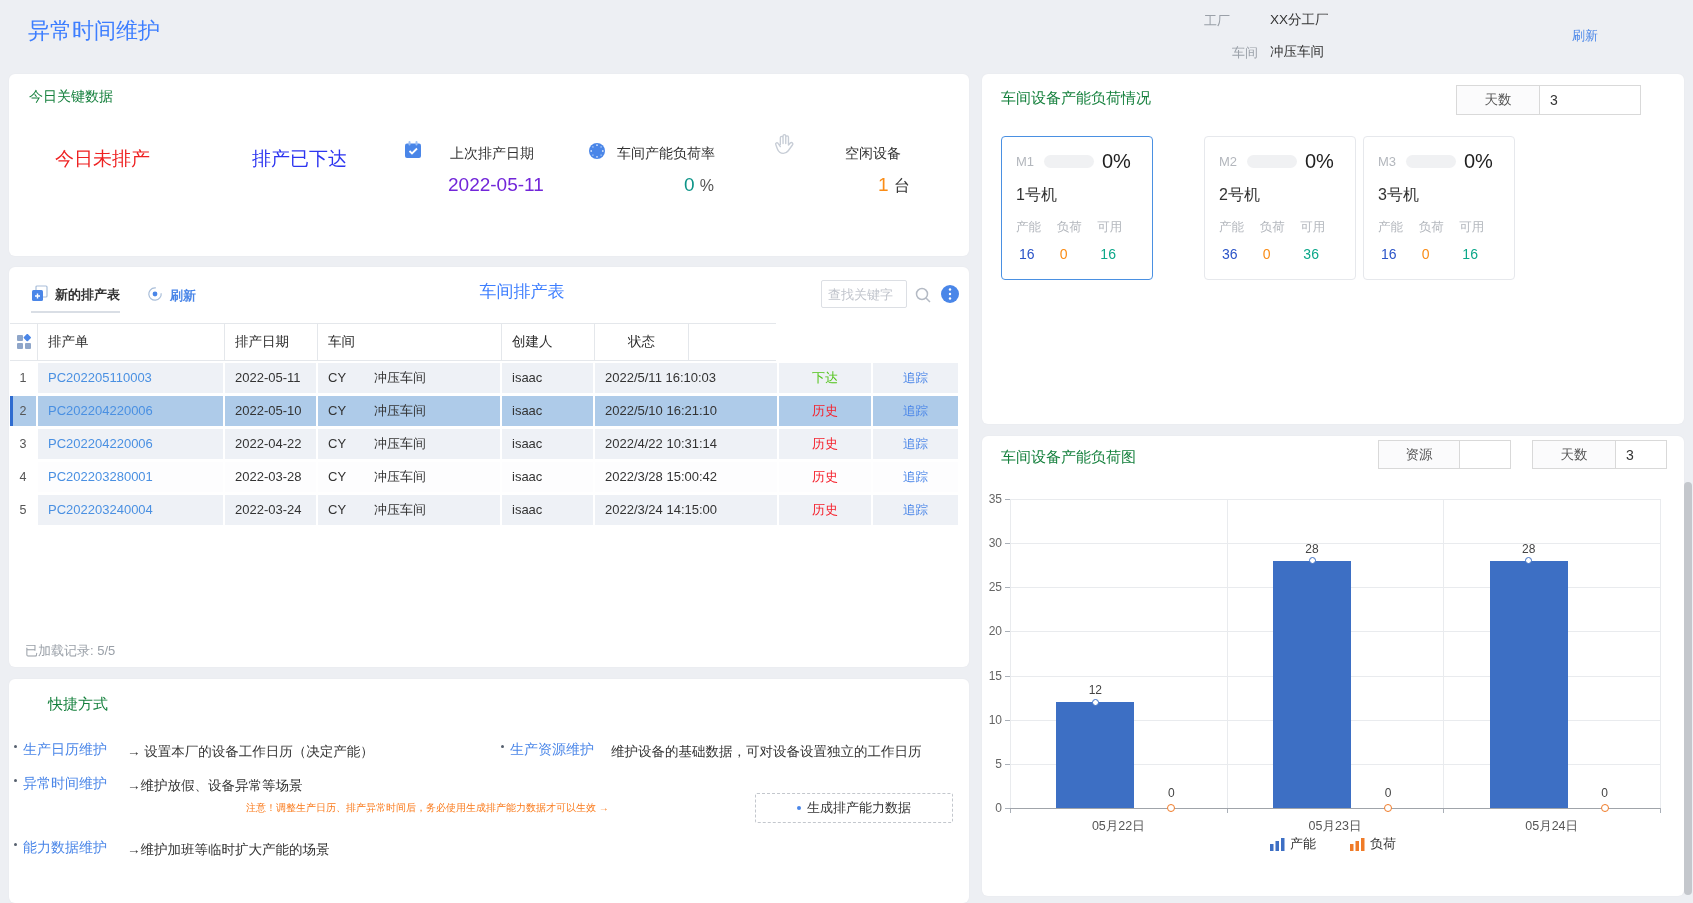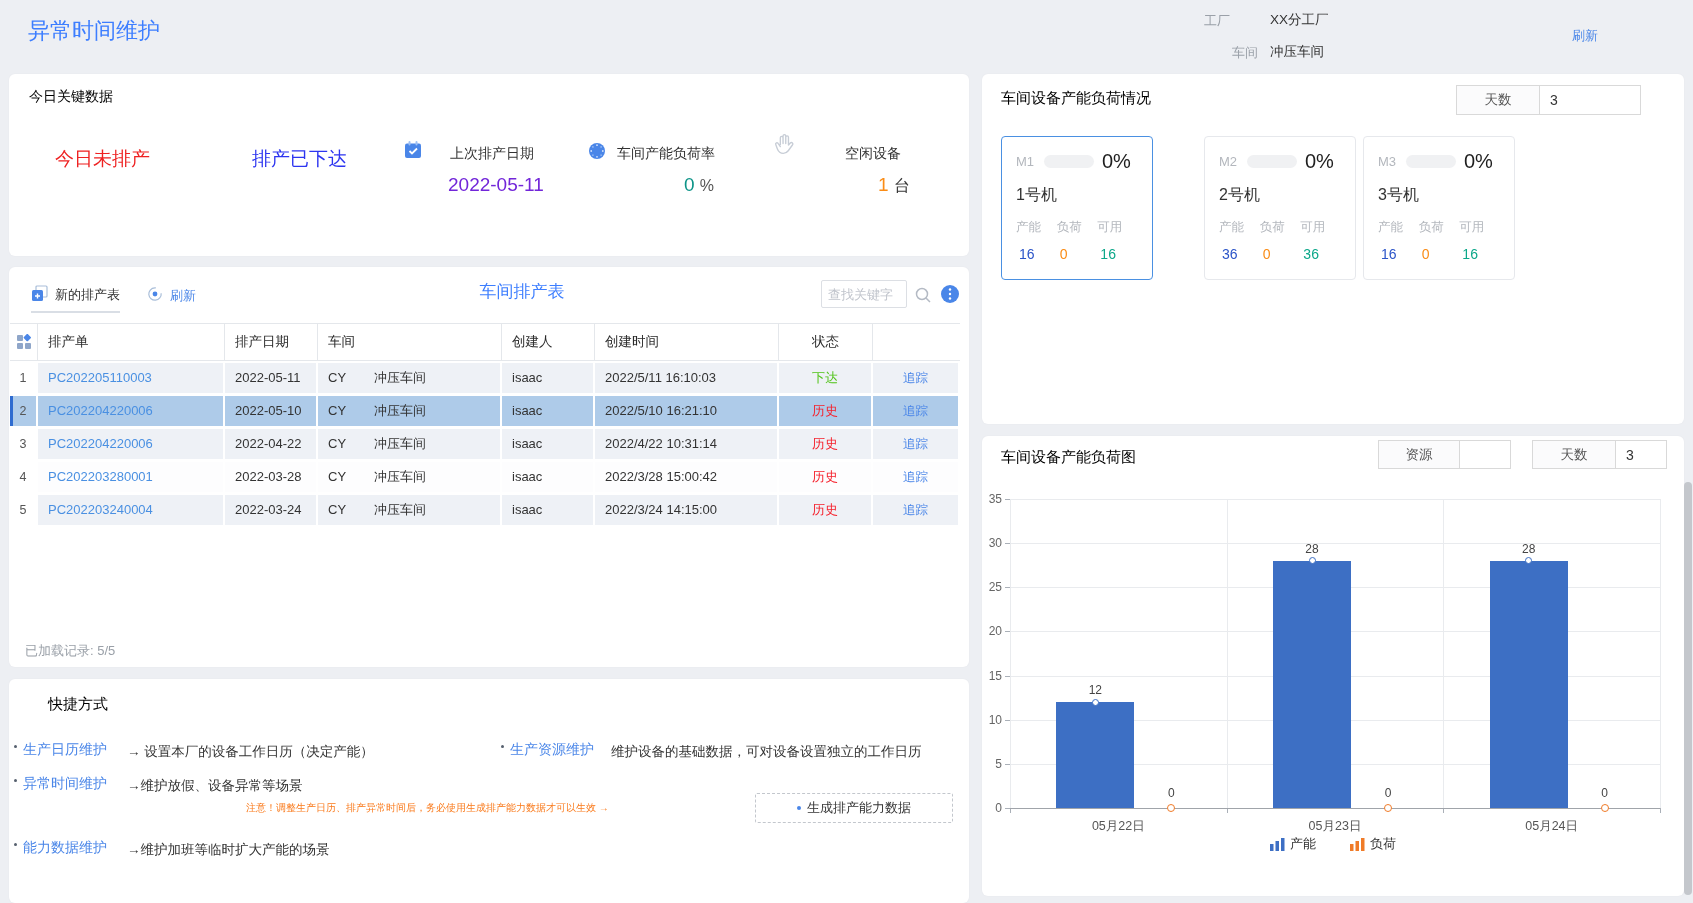--- a/index.html
+++ b/index.html
@@ -1,32 +1,32 @@
 <!DOCTYPE html>
 <html><head>
 <meta charset="utf-8">
 <style>
   html,body{margin:0;padding:0;}
   #app{position:relative;width:1693px;height:903px;background:#edeff3;overflow:hidden;
        font-family:"Liberation Sans","DejaVu Sans",sans-serif;color:#333;}
   .panel{position:absolute;background:#fff;border-radius:6px;box-shadow:0 0 2px rgba(0,0,0,0.04);}
   .abs{position:absolute;}
-  .ptitle{position:absolute;font-size:15px;color:#000000;}
+  .ptitle{position:absolute;font-size:15px;color:#15803d;}
   
   #page-title{position:absolute;left:28px;top:16px;font-size:22px;color:#3d7eff;font-weight:500;}
   .hinfo-label{position:absolute;font-size:13px;color:#9aa0a8;}
   .hinfo-value{position:absolute;font-size:13.5px;color:#333;font-weight:500;}
   #hdr-refresh{position:absolute;left:1572px;top:27px;font-size:13px;color:#4a86e8;cursor:pointer;}
   
   #p-key{left:9px;top:74px;width:960px;height:182px;}
   .stat-label{position:absolute;font-size:14px;color:#333;}
   .stat-big{position:absolute;font-size:19px;}
   
   #p-table{left:9px;top:267px;width:960px;height:400px;}
-  .tool-group{position:absolute;display:flex;align-items:center;gap:7px;font-size:13px;}
+  .tool-group{position:absolute;display:flex;align-items:center;gap:7px;font-size:13px;font-weight:bold;}
   #new-group{left:22px;top:18px;padding-bottom:6px;border-bottom:2px solid #d9dee5;color:#333;cursor:pointer;}
   #refresh-group{left:138px;top:19px;color:#4a86e8;cursor:pointer;}
   #tbl-title{position:absolute;left:403px;top:13px;width:220px;text-align:center;font-size:17px;color:#3d7eff;}
   #search-box{position:absolute;left:812px;top:13px;width:86px;height:28px;border:1px solid #dcdfe4;border-radius:2px;
               font-size:13px;padding:0 6px;color:#333;box-sizing:border-box;outline:none;}
   #search-box::placeholder{color:#c0c4cc;}
   #search-icon{position:absolute;left:905px;top:19px;cursor:pointer;}
   #more-icon{position:absolute;left:931px;top:17px;cursor:pointer;}
   .thead{position:absolute;left:1px;top:56px;display:flex;height:36px;line-height:36px;
          border-top:1px solid #e4e7eb;border-bottom:1px solid #e4e7eb;font-size:13.5px;color:#2b2b2b;}
@@ -194,21 +194,20 @@
             <rect x="1" y="1" width="6" height="6" rx="1" fill="#8fa6c9"></rect>
             <rect x="1" y="9" width="6" height="6" rx="1" fill="#8fa6c9"></rect>
             <rect x="9" y="9" width="6" height="6" rx="1" fill="#8fa6c9"></rect>
             <rect x="8.4" y="0.7" width="5.8" height="5.8" rx="1" transform="rotate(45 11.3 3.6)" fill="#4a86e8"></rect>
           </svg>
       </div>
       <div class="cell c-order">排产单</div>
       <div class="cell c-date">排产日期</div>
       <div class="cell c-ws">车间</div>
       <div class="cell c-creator">创建人</div>
-      <div class="cell c-created">创建时间</div>
       <div class="cell c-status">状态</div>
       <div class="cell c-action" style="border-right:none;"></div>
     </div>
 
     <div class="trow odd" style="top:96px;">
       <div class="cell c-no">1</div>
       <div class="cell c-order order-link">PC202205110003</div>
       <div class="cell c-date">2022-05-11</div>
       <div class="cell c-ws"><span>CY</span><span style="margin-left:28px;">冲压车间</span></div>
       <div class="cell c-creator">isaac</div>

